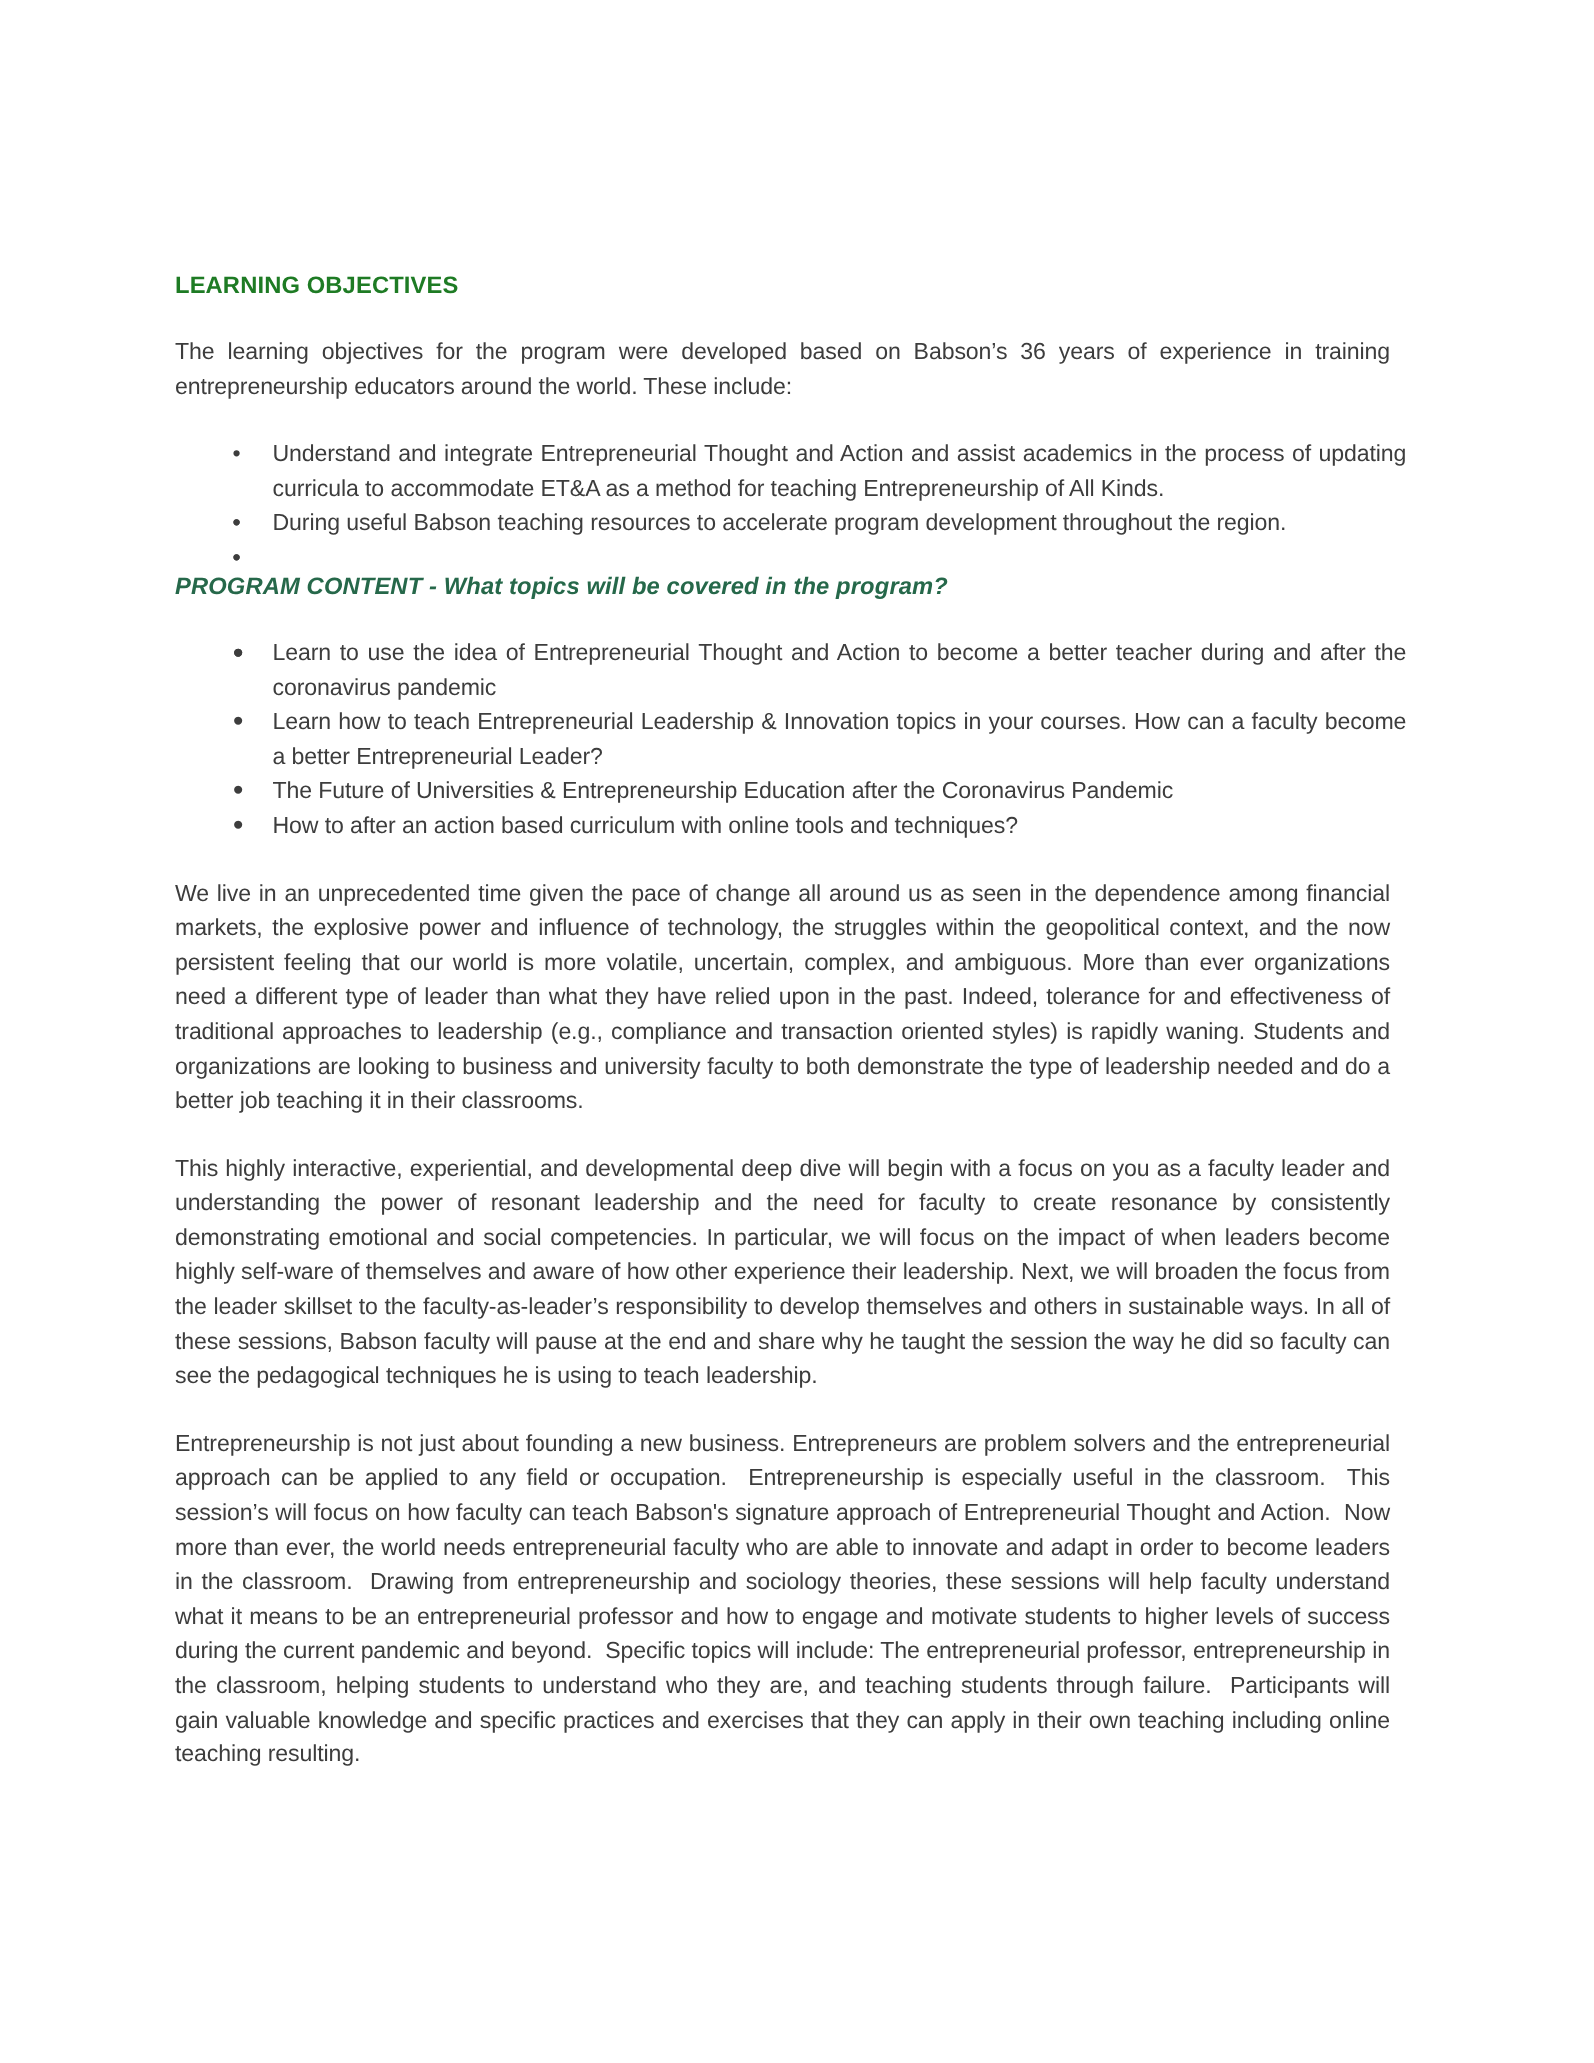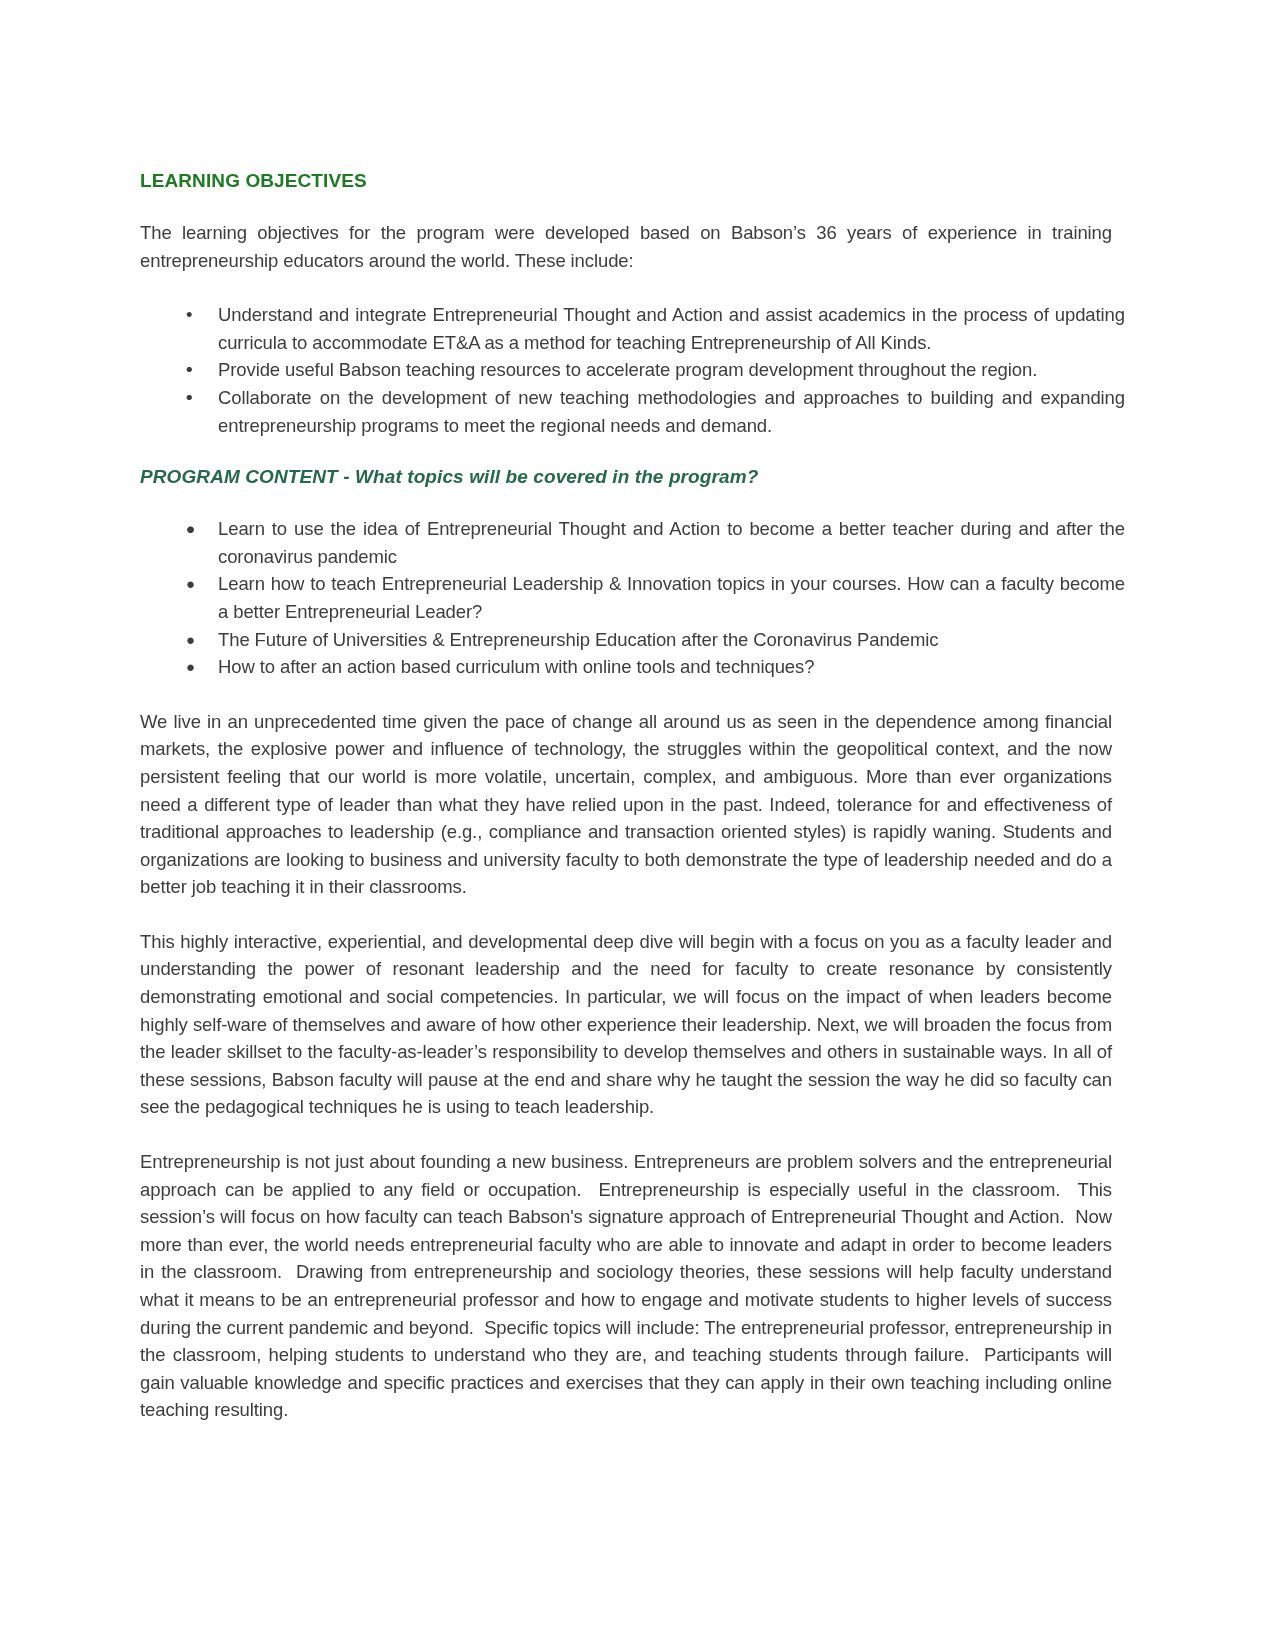--- a/index.html
+++ b/index.html
@@ -20,21 +20,21 @@
     background: var(--page-bg, #ffffff);
     color: var(--body-color, #3d3d3d);
     overflow: hidden;
   }
   .section-heading {
     font-size: 19px;
     font-weight: bold;
     letter-spacing: 0.1px;
     margin: 0 0 27px 0;
   }
-  .heading-primary   { color: var(--h1-green, #1e7b24); }
+  .heading-primary   { color: var(--h1-green, #1e7b24); margin-top: 48px; }
   .heading-secondary { color: var(--h2-green, #26684a); margin-top: 27px; font-style: italic; }
   p.body-par {
     font-size: 18.5px;
     line-height: 27.6px;
     letter-spacing: -0.1px;
     text-align: justify;
     margin: 0 13px 27px 0;
   }
   ul.doc-list {
     list-style: none;
@@ -68,28 +68,27 @@
   <ul class="doc-list bullets-small">
     <li>
       <span class="bullet">•</span>
       <span>Understand and integrate Entrepreneurial Thought and Action and assist academics in the process of updating curricula to accommodate ET&amp;A as a method for teaching Entrepreneurship of All Kinds.</span>
     </li>
     <li>
       <span class="bullet">•</span>
     </li>
     <li>
       <span class="bullet">•</span>
-      <span>Provide useful Babson teaching resources to accelerate program development throughout the region.</span>
+      <span>During useful Babson teaching resources to accelerate program development throughout the region.</span>
     </li>
     <li>
       <span class="bullet">•</span>
     </li>
     <li>
       <span class="bullet">•</span>
-      <span>Collaborate on the development of new teaching methodologies and approaches to building and expanding entrepreneurship programs to meet the regional needs and demand.</span>
     </li>
   </ul>
 
   <h2 class="section-heading heading-secondary">PROGRAM CONTENT - What topics will be covered in the program?</h2>
 
   <ul class="doc-list bullets-large">
     <li>
       <span class="bullet">●</span>
     </li>
     <li>

